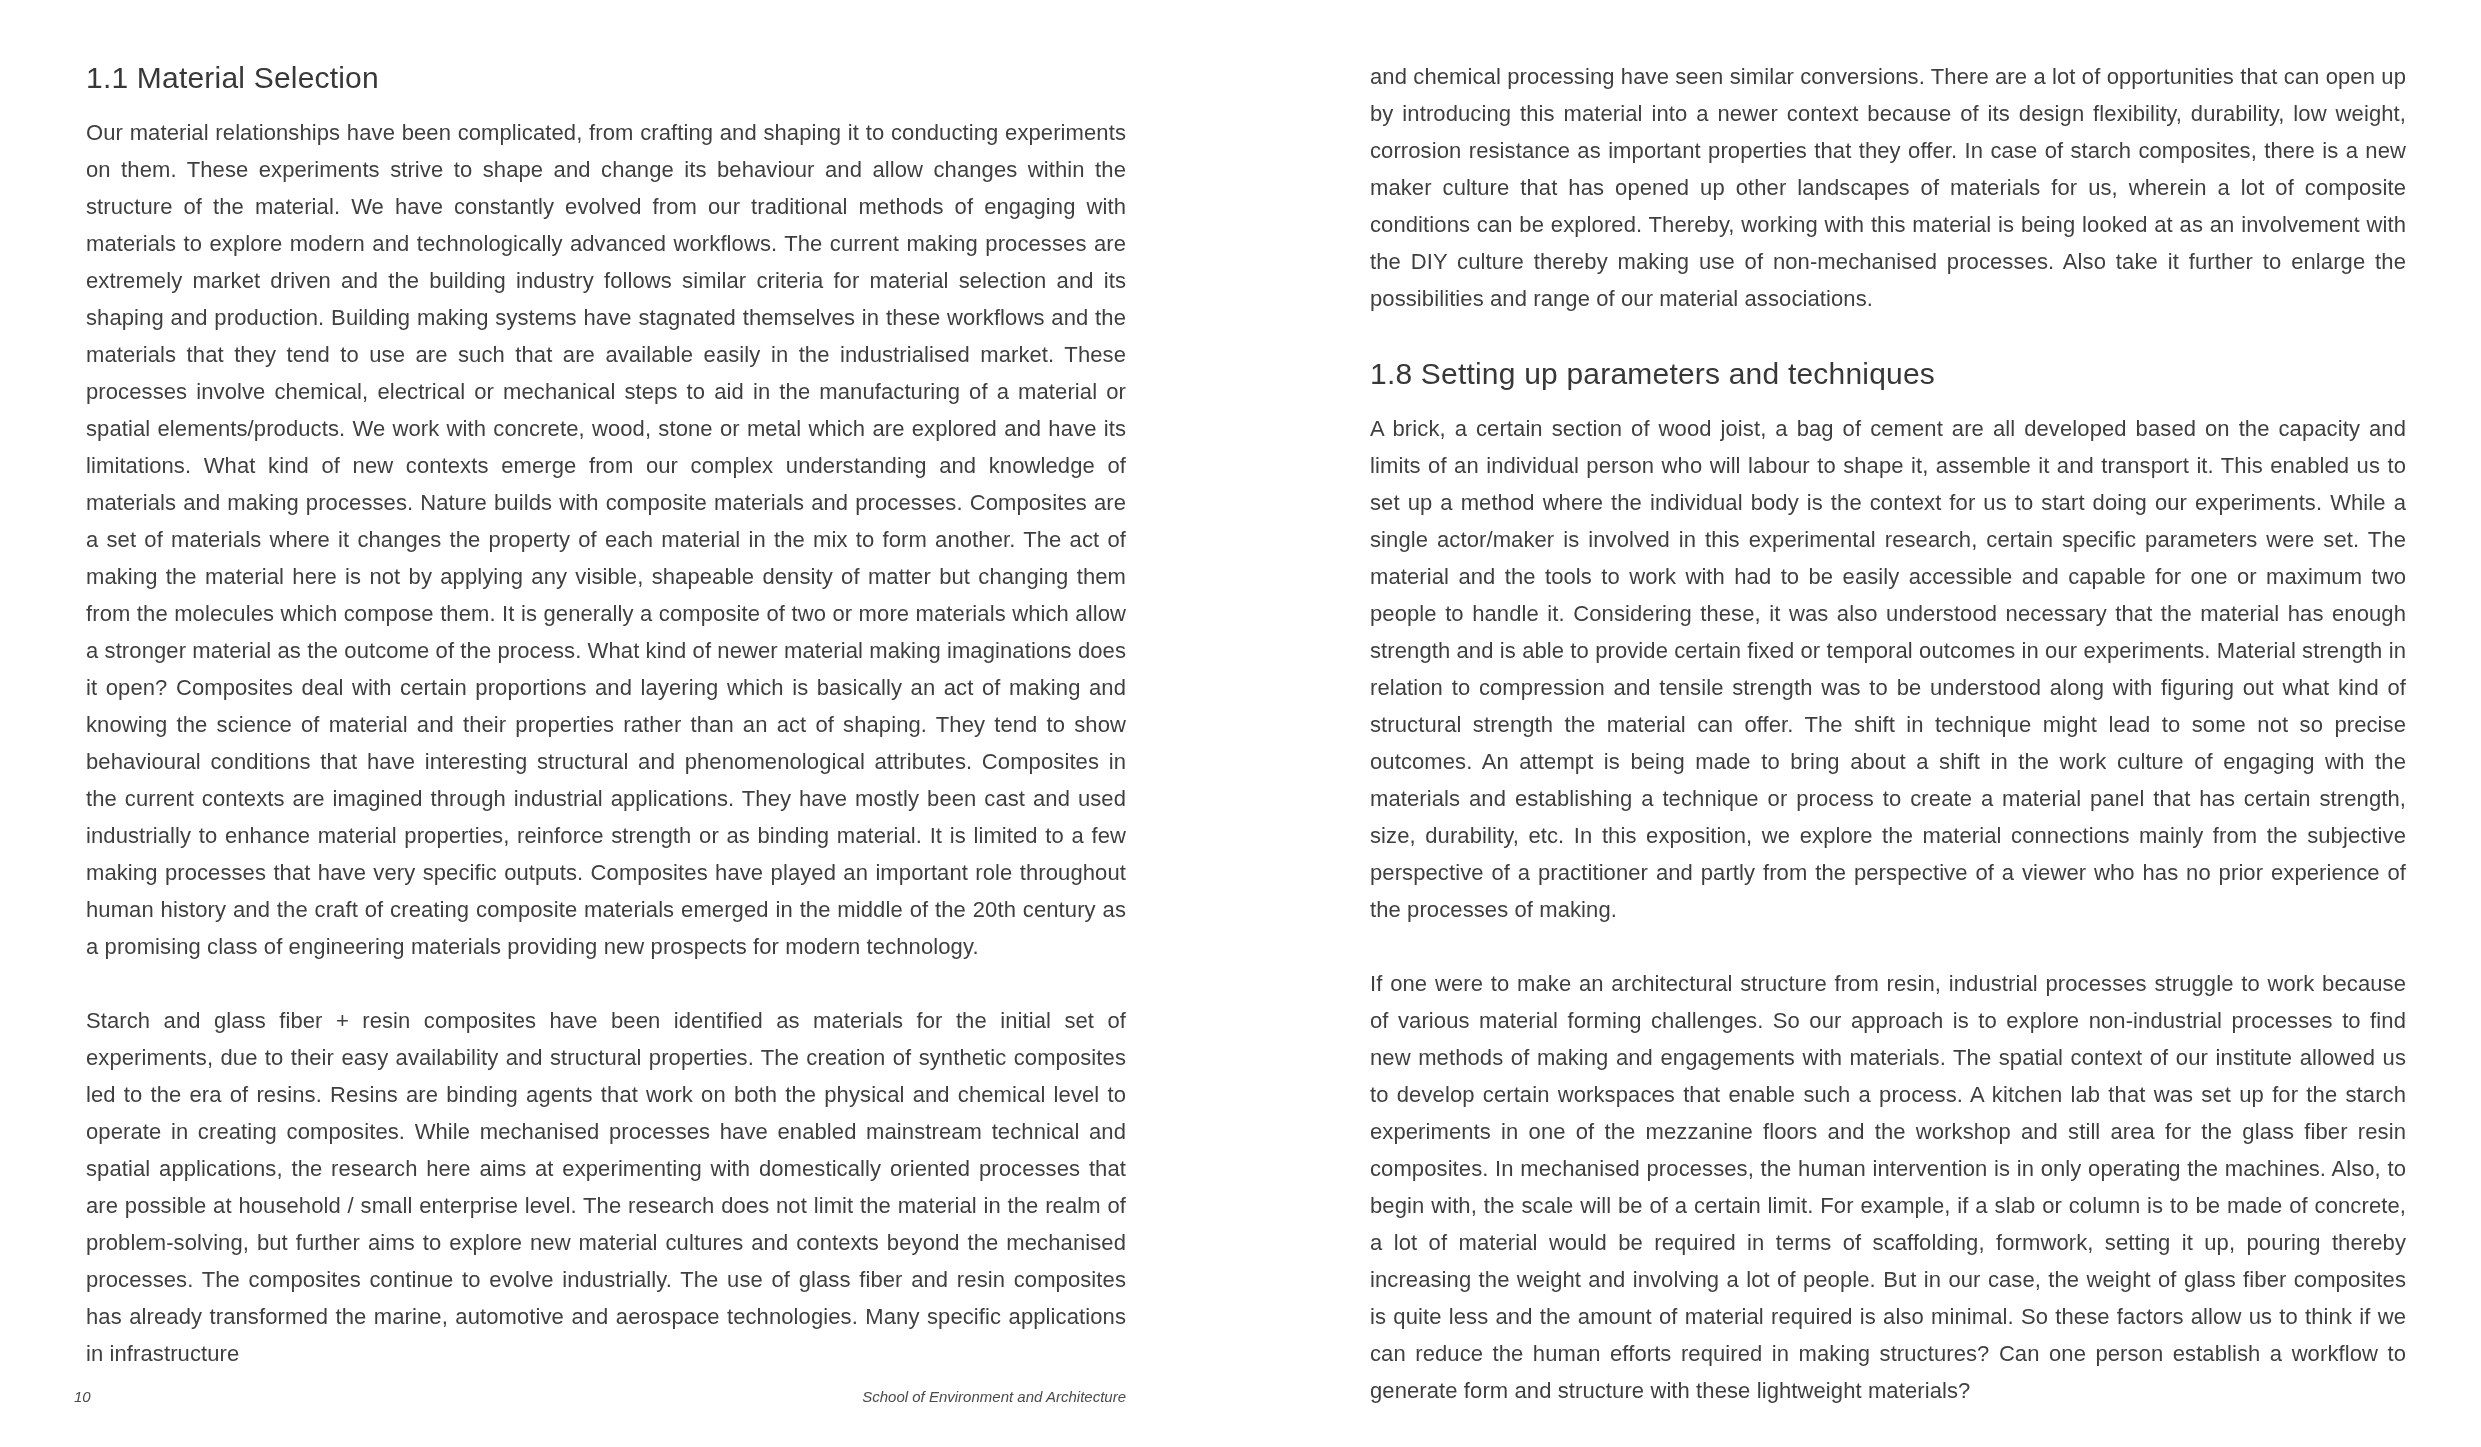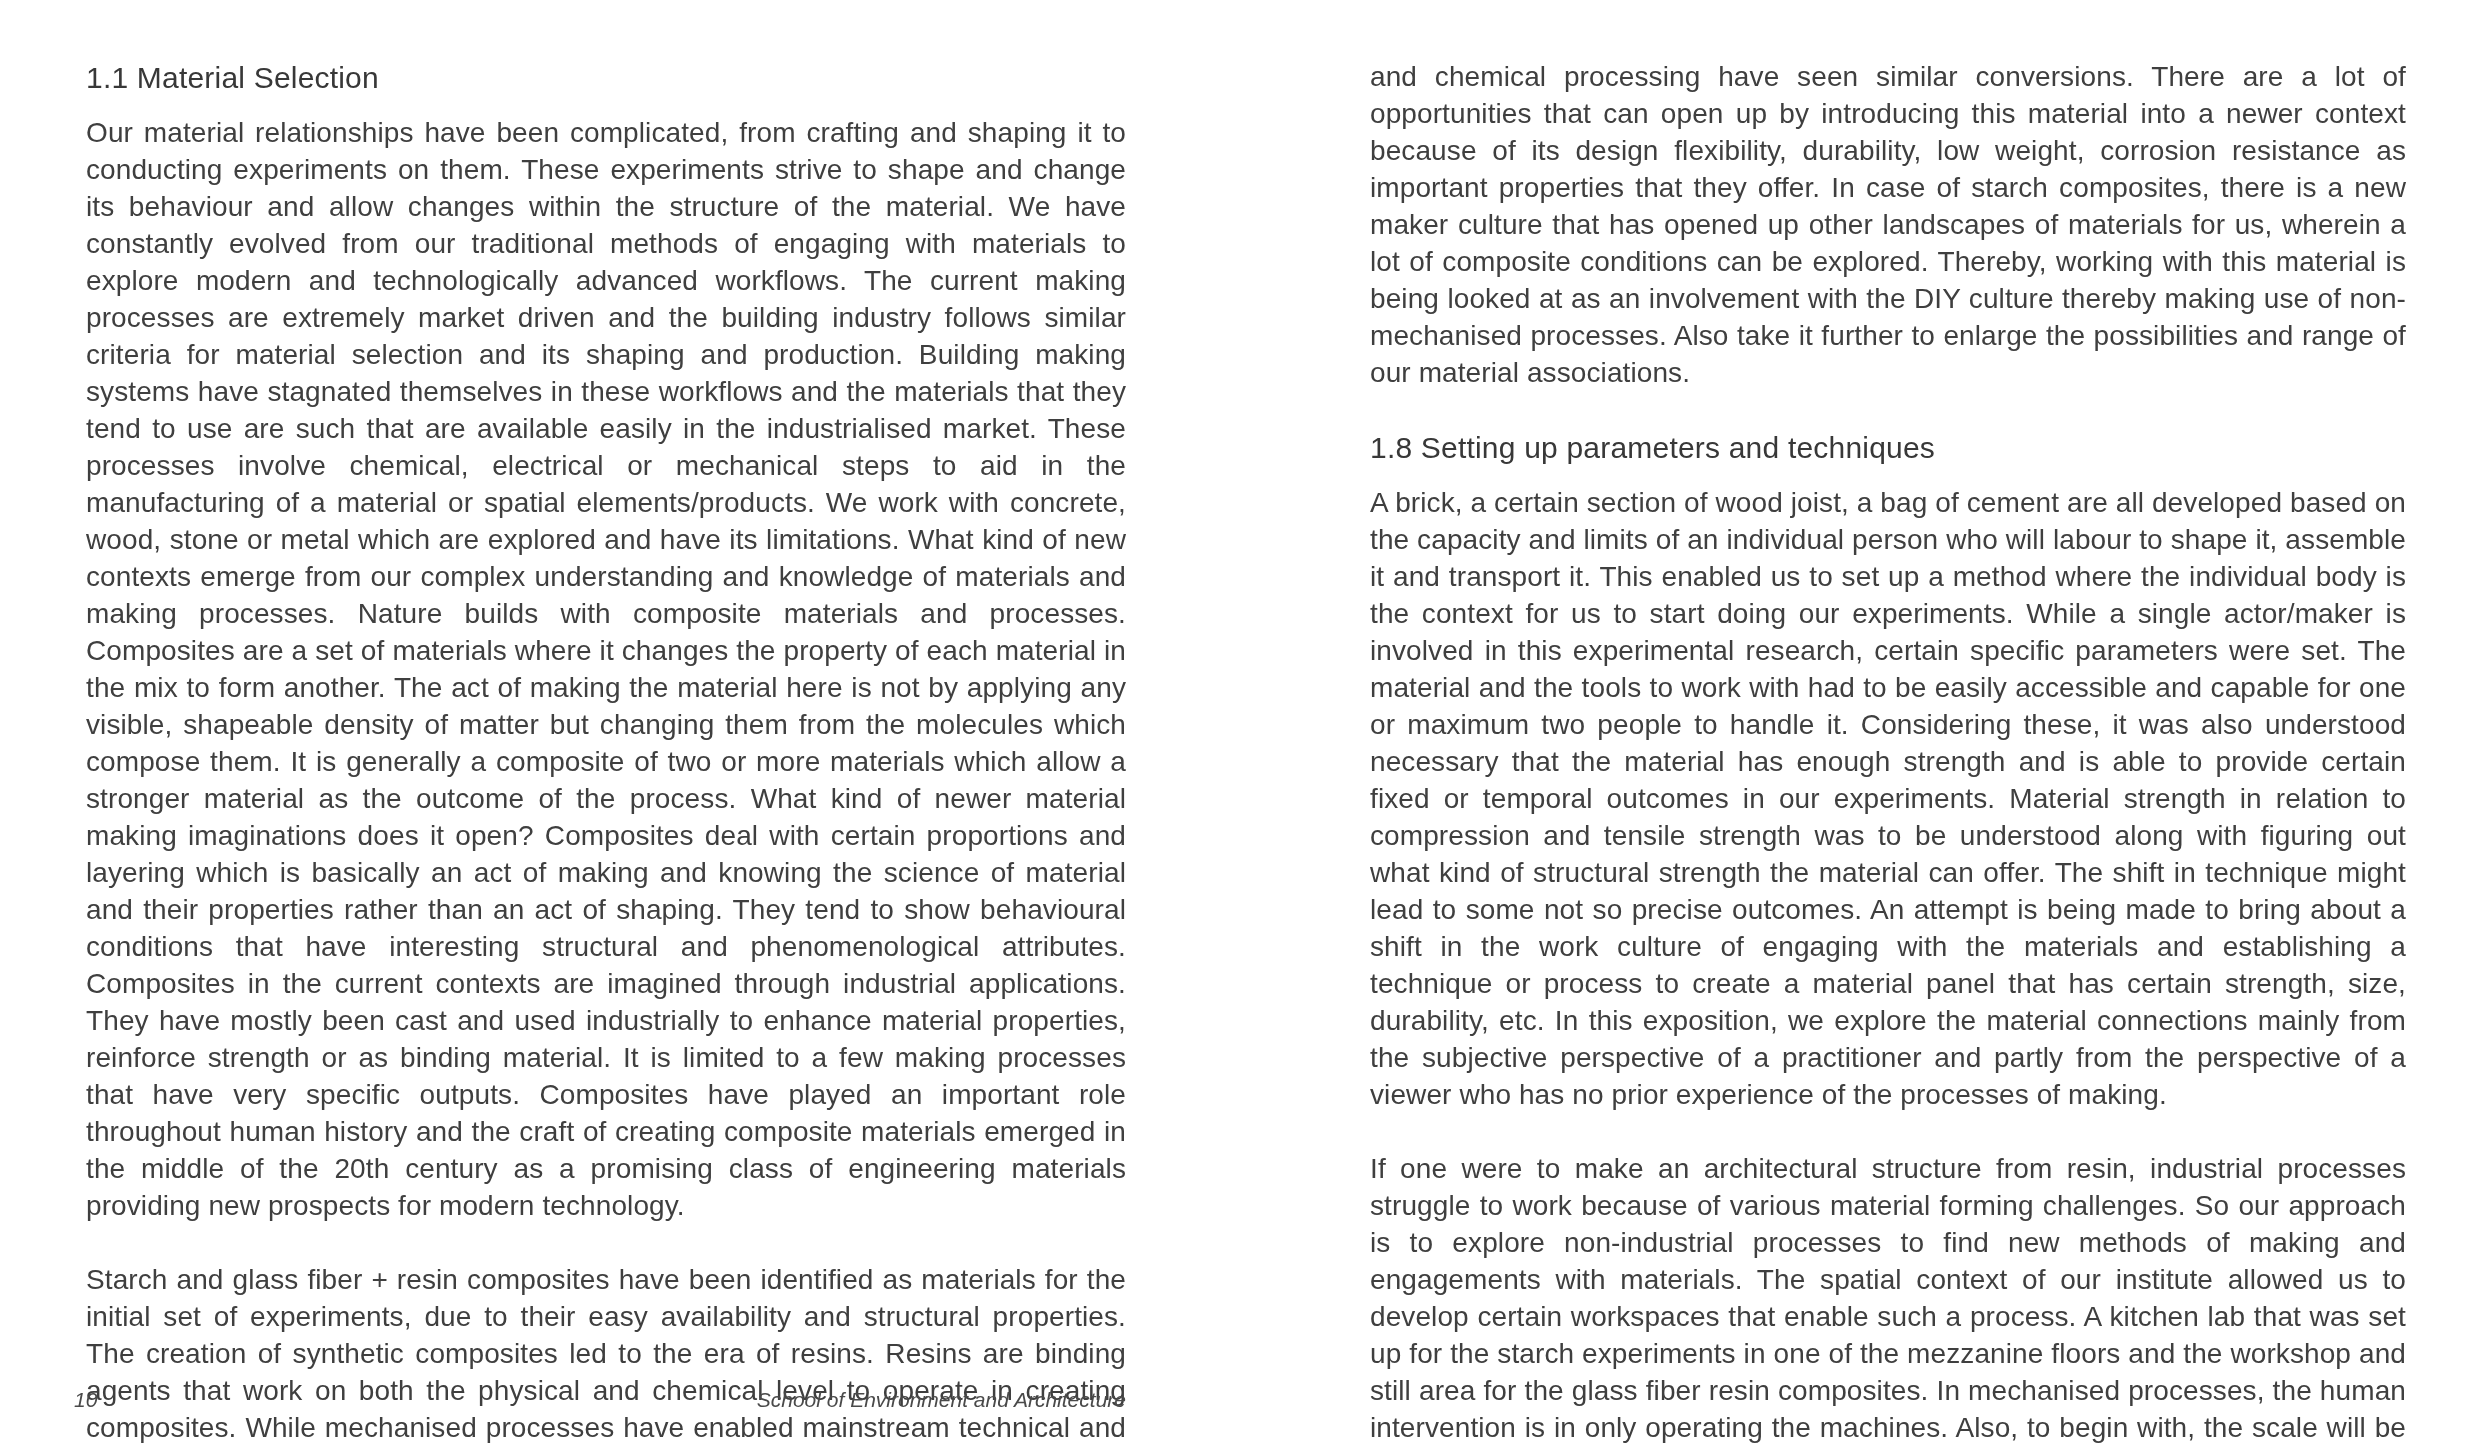--- a/index.html
+++ b/index.html
@@ -33,39 +33,39 @@
     font-weight: 400;
     color: #383838;
     letter-spacing: 0.2px;
     margin: 0 0 16px 0;
     line-height: 40px;
   }
   .section-heading.mid {
     margin-top: 6px;
   }
   .body-text {
-    font-size: 28px;
+    font-size: 22px;
     line-height: 37px;
     text-align: justify;
     color: #3f3f3f;
     margin: 0 0 37px 0;
     letter-spacing: 0.1px;
   }
   .body-text:last-of-type {
     margin-bottom: 10px;
   }
   .footer {
     position: absolute;
     top: 1388px;
     left: 0;
     right: 0;
     display: flex;
     justify-content: space-between;
     align-items: baseline;
-    font-size: 21px;
+    font-size: 15px;
     font-style: italic;
     color: #4a4a4a;
   }
 </style>
 </head>
 <body>
 
 <div class="page page-left">
   <div class="content">
     <h2 class="section-heading">1.1 Material Selection</h2>

